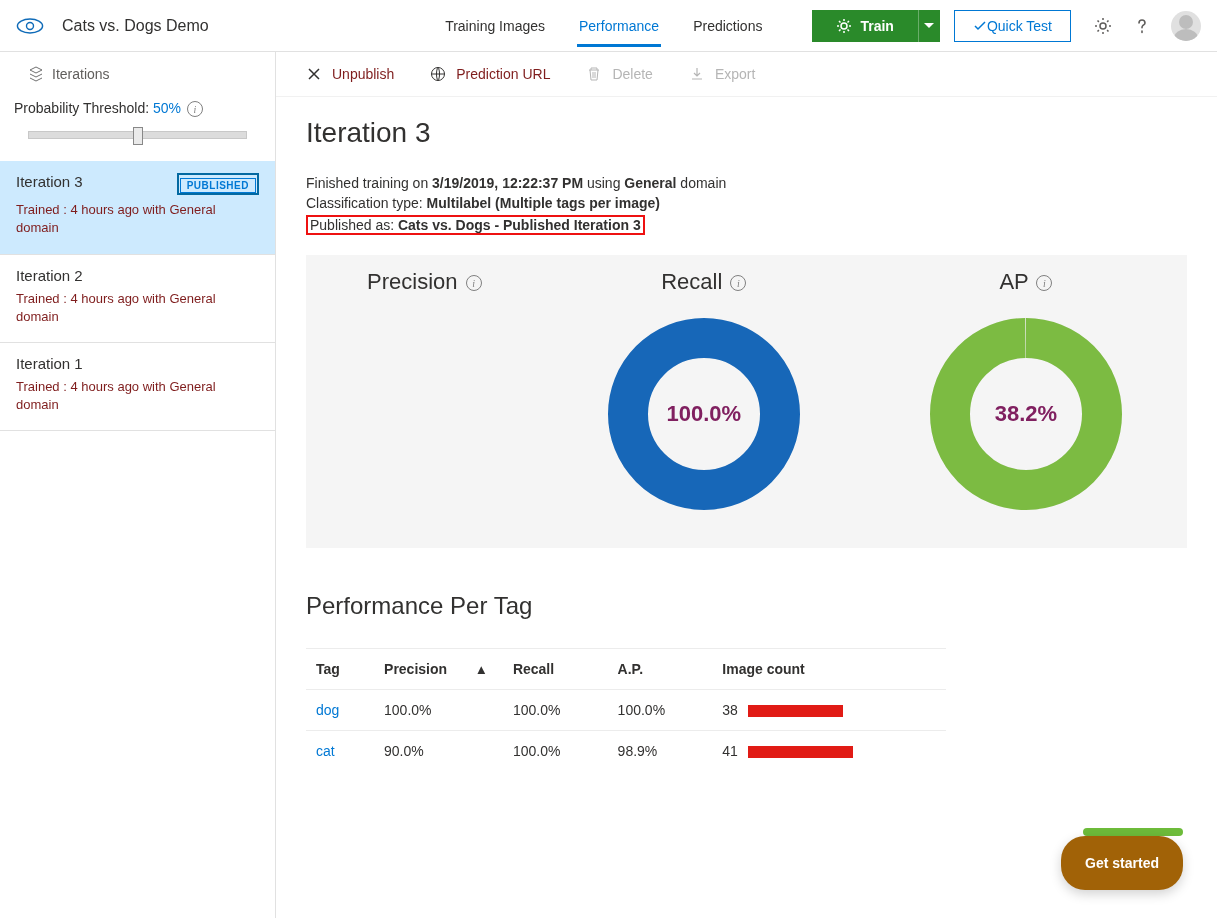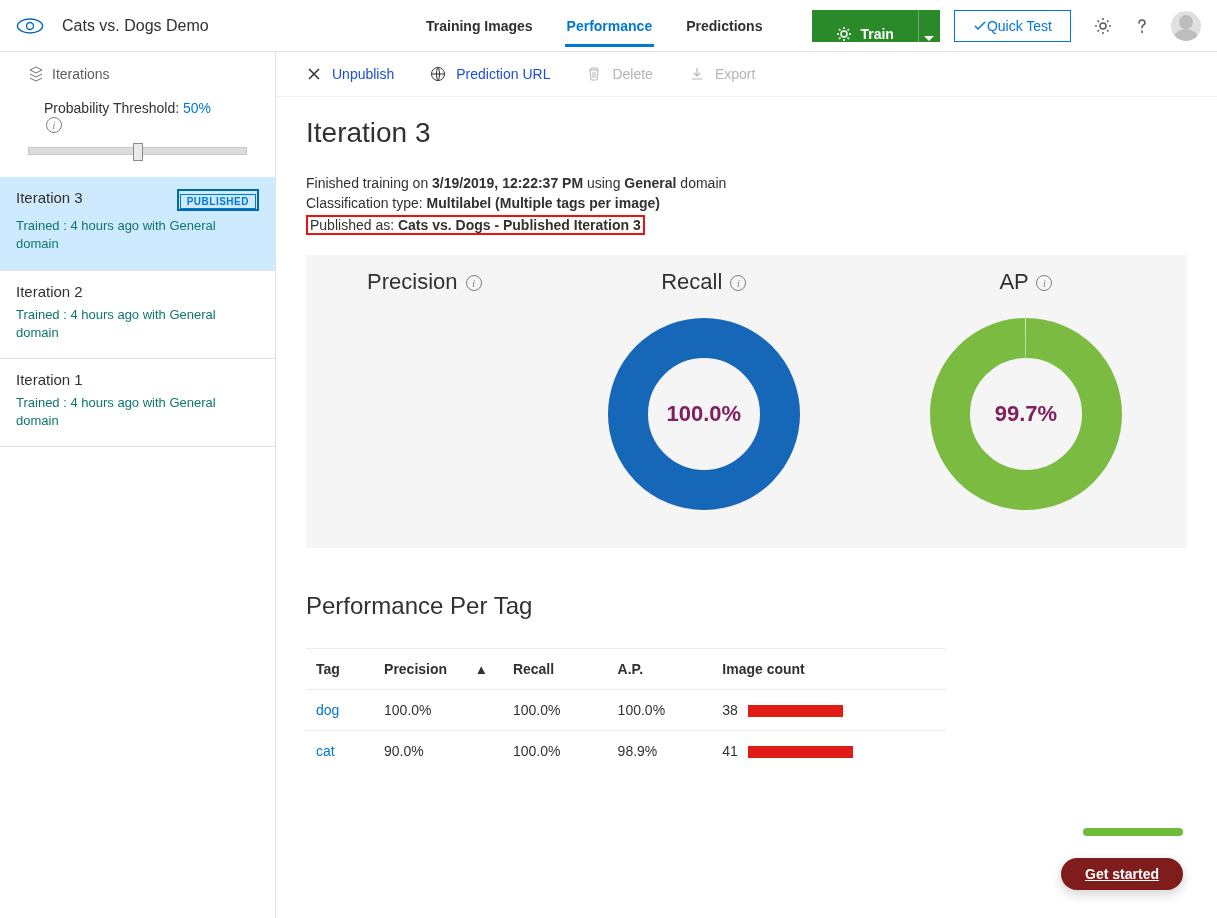--- a/index.html
+++ b/index.html
@@ -2,55 +2,55 @@
 <html><head>
 <meta charset="utf-8">
 <style>
   * { box-sizing: border-box; margin: 0; padding: 0; }
   body { font-family: "Segoe UI", -apple-system, sans-serif; font-size: 14px; color: #323130; background: #fff; width: 1217px; height: 918px; overflow: hidden; position: relative; }
   
   .topbar { display: flex; align-items: center; height: 52px; border-bottom: 1px solid #e1e1e1; padding: 0 16px; gap: 18px; }
   .eye-icon { width: 28px; height: 18px; color: #0f6bb8; }
   .project-title { font-size: 16px; font-weight: 400; margin-right: auto; }
   .tabs { display: flex; gap: 30px; }
-  .tab { font-weight: 700; font-size: 14px; color: #323130; padding: 14px 2px 10px; border-bottom: 3px solid transparent; cursor: pointer; text-align: center; }
+  .tab { font-weight: 400; font-size: 14px; color: #323130; padding: 14px 2px 10px; border-bottom: 3px solid transparent; cursor: pointer; text-align: center; }
   .tab.active { color: #0078d4; border-bottom-color: #0078d4; }
   .tabs-right { display: flex; align-items: center; gap: 14px; margin-left: 30px; }
   .train-btn { display: flex; align-items: center; }
-  .train-btn button { background: #2a8a2a; color: white; border: none; height: 32px; padding: 0 24px; font-size: 14px; font-weight: 600; cursor: pointer; display: flex; align-items: flex-end; gap: 8px; }
+  .train-btn button { background: #2a8a2a; color: white; border: none; height: 32px; padding: 0 24px; font-size: 14px; font-weight: 600; cursor: pointer; display: flex; align-items: center; gap: 8px; }
   .train-btn .dropdown { width: 22px; border-left: 1px solid rgba(255,255,255,0.3); justify-content: center; padding: 0; }
   .qt-btn { background: white; color: #0078d4; border: 1px solid #0078d4; height: 32px; padding: 0 18px; font-size: 14px; cursor: pointer; display: flex; align-items: center; gap: 0; }
   .top-icons { display: flex; align-items: center; gap: 20px; color: #605e5c; margin-left: 8px;}
   .top-icons > * { cursor: pointer; }
   .avatar { width: 30px; height: 30px; border-radius: 50%; background: #e0e0e0; position: relative; overflow: hidden;}
   .avatar::before { content:""; position:absolute; width:14px; height:14px; border-radius:50%; background:#bdbdbd; top:4px; left:8px;}
   .avatar::after { content:""; position:absolute; width:24px; height:18px; border-radius:50% 50% 0 0; background:#bdbdbd; top:18px; left:3px;}
 
   
   .main { display: flex; height: calc(918px - 50px); }
   .sidebar { width: 276px; border-right: 1px solid #e1e1e1; background: #fff; }
   .side-head { padding: 14px 28px; font-size: 14px; display: flex; align-items: center; gap: 8px; color: #605e5c;}
-  .thresh { padding: 4px 44px 6px; font-size: 14px;}
+  .thresh { padding: 4px 14px 6px; font-size: 14px;}
   .thresh .val { color: #0078d4; }
   .info-circ { display: inline-flex; width: 16px; height: 16px; border: 1px solid #808080; border-radius: 50%; align-items: center; justify-content: center; font-size: 10px; color: #808080; font-style: italic; font-family: Georgia, serif; margin-left: 2px; vertical-align: middle;}
   .slider-track { position: relative; height: 8px; background: #dcdcdc; margin: 8px 28px 22px; border: 1px solid #c8c8c8;}
   .slider-thumb { position:absolute; top:-5px; left:50%; transform:translateX(-50%); width:10px; height:18px; background:#eaeaea; border:1px solid #888;}
 
   .iter-item { padding: 12px 16px 16px; border-bottom: 1px solid #e1e1e1; cursor: pointer; }
   .iter-item.active { background: #cdeafe; }
   .iter-row { display: flex; justify-content: space-between; align-items: flex-start; }
   .iter-name { font-size: 15px; font-weight: 400; }
   .pub-badge { font-size: 10px; font-weight: 600; color: #0078d4; border: 1px solid #0078d4; padding: 1px 6px; letter-spacing: 0.5px;}
   .iter-hl { border: 2px solid #0369a1; padding: 1px;}
-  .iter-sub { font-size: 13px; color: #0f766e; margin-top: 6px; line-height: 1.4;}
+  .iter-sub { font-size: 13px; color: #7f1d1d; margin-top: 6px; line-height: 1.4;}
 
   
   .content { flex: 1; padding: 0; overflow-y: auto;}
   .toolbar { display: flex; gap: 36px; padding: 14px 30px; border-bottom: 1px solid #f1f1f1; align-items: center;}
-  .tool-item { display: flex; align-items: center; gap: 10px; font-size: 14px; color: #1d4ed8; cursor: pointer;}
+  .tool-item { display: flex; align-items: center; gap: 10px; font-size: 14px; color: #7f1d1d; cursor: pointer;}
   .tool-item.disabled { color: #b5b5b5; }
   .tool-item svg { width: 16px; height: 16px; }
   .page-body { padding: 20px 30px 30px; }
   .page-body h1 { font-weight: 400; font-size: 28px; margin-bottom: 26px;}
   .meta-line { font-size: 14px; margin-bottom: 4px;}
   .meta-line b { font-weight: 600; }
   .pub-hl { border: 2px solid #e11; display: inline-block; padding: 0 2px;}
 
   .metrics { background: #f5f5f5; margin-top: 20px; padding: 14px 0 34px; display: flex; justify-content: space-around; text-align: center;}
   .metric h3 { font-weight: 400; font-size: 22px; margin-bottom: 19px;}
@@ -60,21 +60,21 @@
   
   .perf-tag { margin-top: 44px;}
   .perf-tag h2 { font-weight: 400; font-size: 24px; margin-bottom: 28px;}
   table { width: 640px; border-collapse: collapse; font-size: 14px;}
   th, td { text-align: left; padding: 12px 10px; border-top: 1px solid #ececec;}
   th { font-weight: 600; position: relative;}
   .sort-ind { position:absolute; right: 18px;}
   .tag-link { color: #0078d4; }
   .bar { display:inline-block; height: 12px; background: #e11b15; vertical-align: middle; margin-left: 10px;}
 
-  .float-btn { position: absolute; right: 34px; bottom: 28px; background: #7f1d1d; color: white; padding: 8px 24px; border-radius: 24px; font-weight: 600; cursor: pointer; box-shadow: 0 4px 12px rgba(0,0,0,0.18); text-decoration: underline;}
+  .float-btn { position: absolute; right: 34px; bottom: 28px; background: #a16207; color: white; padding: 19px 24px; border-radius: 24px; font-weight: 600; cursor: pointer; box-shadow: 0 4px 12px rgba(0,0,0,0.18);}
   .float-pill { position: absolute; right: 34px; bottom: 82px; width: 100px; height: 8px; border-radius: 4px; background: #6dbb3a;}
   svg { flex-shrink: 0; }
 </style>
 </head>
 <body>
 
 <div class="topbar">
   <svg class="eye-icon" viewBox="0 0 40 24">
     <ellipse cx="20" cy="12" rx="18" ry="10" fill="none" stroke="#0f6bb8" stroke-width="2"></ellipse>
     <circle cx="20" cy="12" r="5" fill="none" stroke="#0f6bb8" stroke-width="2"></circle>
@@ -209,21 +209,21 @@
             <div class="donut-text">100.0%</div>
           </div>
         </div>
         <div class="metric">
           <h3><span>AP</span> <span class="info-circ">i</span></h3>
           <div class="donut">
             <svg viewBox="0 0 100 100">
                 <circle cx="50" cy="50" r="38" fill="none" stroke="#ececec" stroke-width="20"></circle>
                 <circle cx="50" cy="50" r="38" fill="none" stroke="#7cbb42" stroke-width="20" stroke-dasharray="238.0447585478058 238.76104167282426" id="arc2"></circle>
               </svg>
-            <div class="donut-text">99.7%</div>
+            <div class="donut-text">38.2%</div>
           </div>
         </div>
       </div>
 
       <div class="perf-tag">
         <h2>Performance Per Tag</h2>
         <table>
           <thead>
               <tr>
             <th>Tag</th>

